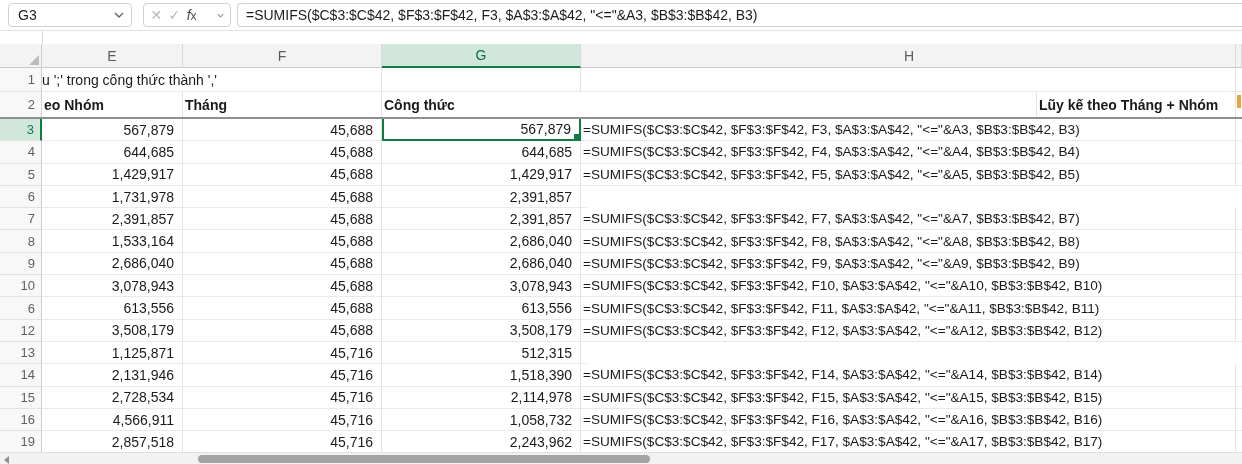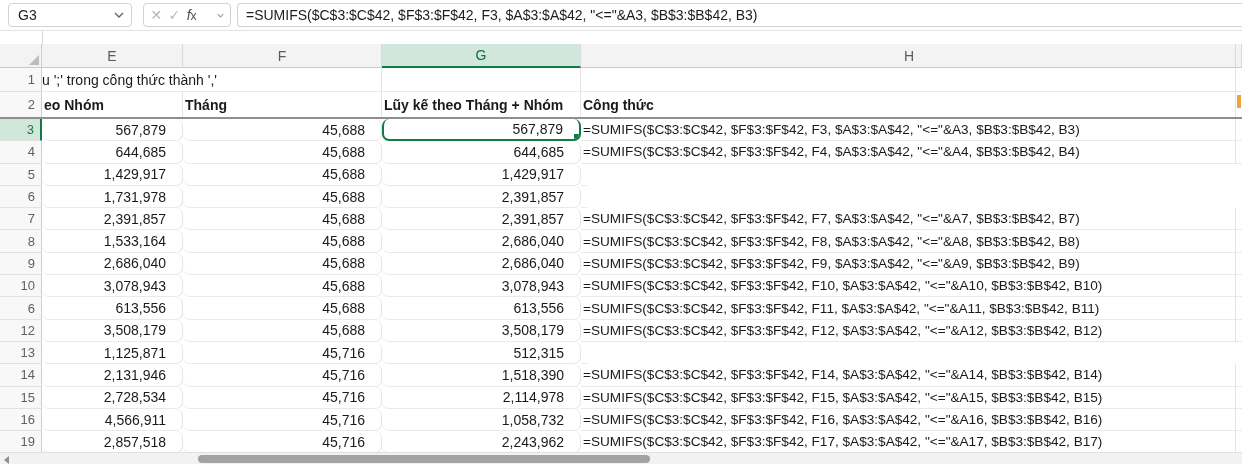--- a/index.html
+++ b/index.html
@@ -31,21 +31,21 @@
   .grow{display:flex;width:1242px;}
   .cell{box-sizing:border-box;overflow:hidden;white-space:nowrap;display:flex;align-items:center;
         font-size:14px;color:#1a1a1a;border-right:1px solid #e4e4e4;border-bottom:1px solid #e9e9e9;background:#fff;}
   .c-num{width:42px;background:#f8f8f8;color:#5f5f5f;justify-content:flex-end;padding-right:6px;
          border-right:1px solid #cfcfcf;border-bottom:1px solid #e2e2e2;font-size:13px;}
   .c-e{width:141px;}
   .c-f{width:199px;}
   .c-g{width:199px;}
   .c-h{width:655px;padding-left:2px;}
   .c-i{width:6px;border-right:none;}
-  .num{justify-content:flex-end;padding-right:16px;border-radius:7px;}
+  .num{justify-content:flex-end;padding-right:8px;}
 
   
   .hrow{height:24px;}
   .hcell{background:#f3f3f3;color:#5c5c5c;justify-content:center;border-right:1px solid #d9d9d9;
          border-bottom:1px solid #cacaca;font-size:14px;}
   .hcell.sel-col{background:#d2e7db;color:#0e6f3c;border-bottom:2px solid #107c41;}
   .corner{position:relative;background:#f3f3f3;border-right:1px solid #cfcfcf;border-bottom:1px solid #cacaca;}
   .corner .tri{position:absolute;right:2px;bottom:2px;width:0;height:0;
                border-left:10px solid transparent;border-bottom:10px solid #b9bcc0;}
 
@@ -123,22 +123,22 @@
         </div>
       <div class="cell c-g"></div>
       <div class="cell c-h"></div>
       <div class="cell c-i"></div>
     </div>
 
     <div class="grow row2">
       <div class="cell c-num">2</div>
       <div class="cell c-e">eo Nhóm</div>
       <div class="cell c-f">Tháng</div>
+      <div class="cell c-h">Công thức</div>
       <div class="cell c-g">Lũy kế theo Tháng + Nhóm</div>
-      <div class="cell c-h">Công thức</div>
       <div class="cell c-i">
           <span class="orange-mark"></span>
         </div>
     </div>
 
     <div id="grid-rows">
         <div class="grow r selected-row">
     <div class="cell c-num">3</div>
     <div class="cell c-e num">567,879</div>
     <div class="cell c-f num">45,688</div>
@@ -152,20 +152,21 @@
     <div class="cell c-f num">45,688</div>
     <div class="cell c-g num">644,685</div>
     <div class="cell c-h">=SUMIFS($C$3:$C$42, $F$3:$F$42, F4, $A$3:$A$42, "&lt;="&amp;A4, $B$3:$B$42, B4)</div>
     <div class="cell c-i"></div>
   </div>
         <div class="grow r">
     <div class="cell c-num">5</div>
     <div class="cell c-e num">1,429,917</div>
     <div class="cell c-f num">45,688</div>
     <div class="cell c-g num">1,429,917</div>
+    <div class="cell c-h">=SUMIFS($C$3:$C$42, $F$3:$F$42, F5, $A$3:$A$42, "&lt;="&amp;A5, $B$3:$B$42, B5)</div>
     <div class="cell c-i"></div>
   </div>
         <div class="grow r">
     <div class="cell c-num">6</div>
     <div class="cell c-e num">1,731,978</div>
     <div class="cell c-f num">45,688</div>
     <div class="cell c-g num">2,391,857</div>
     <div class="cell c-i"></div>
   </div>
         <div class="grow r">

